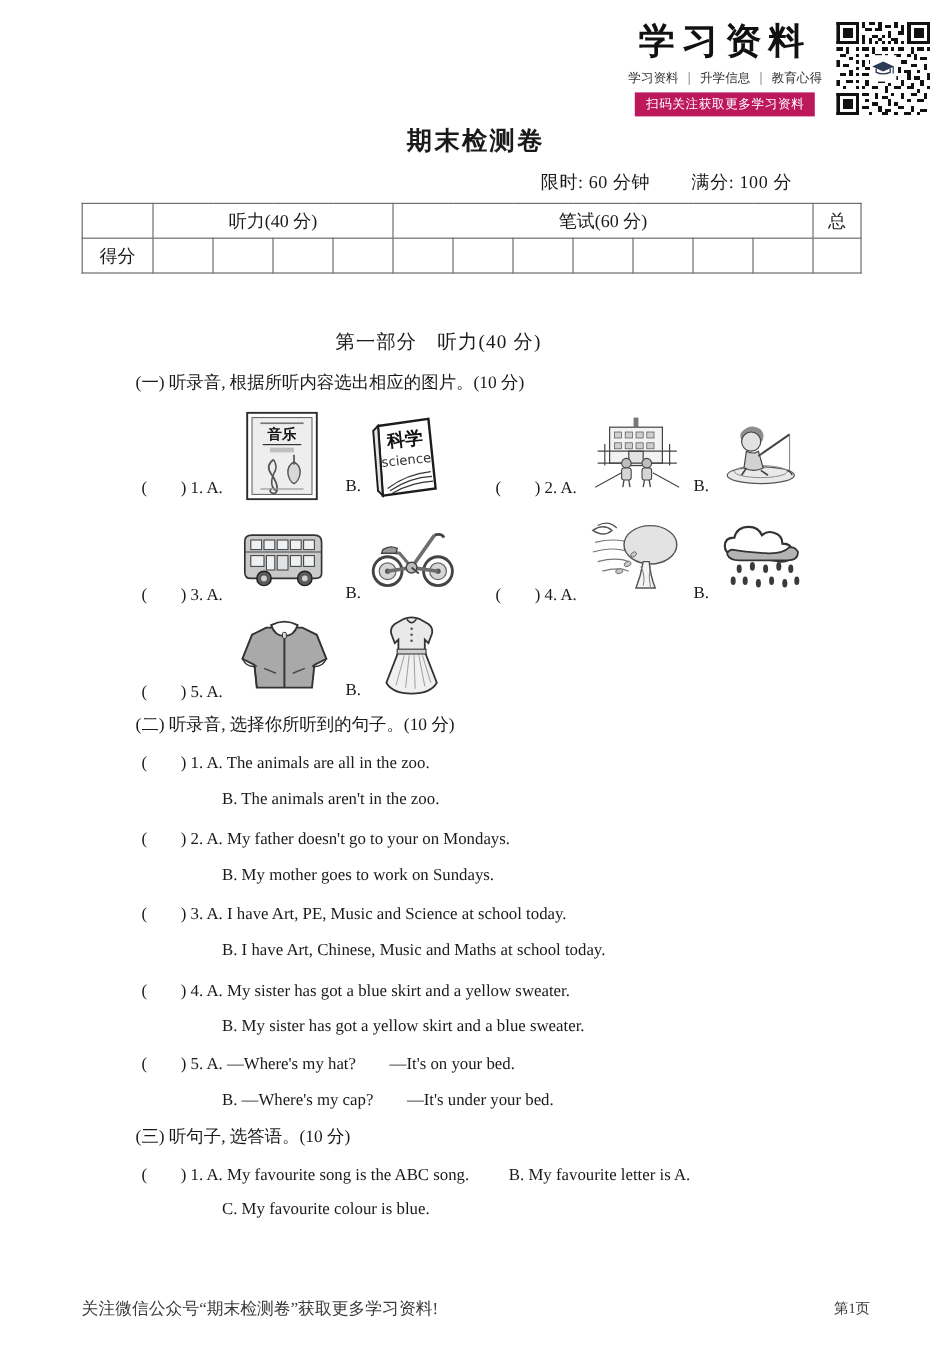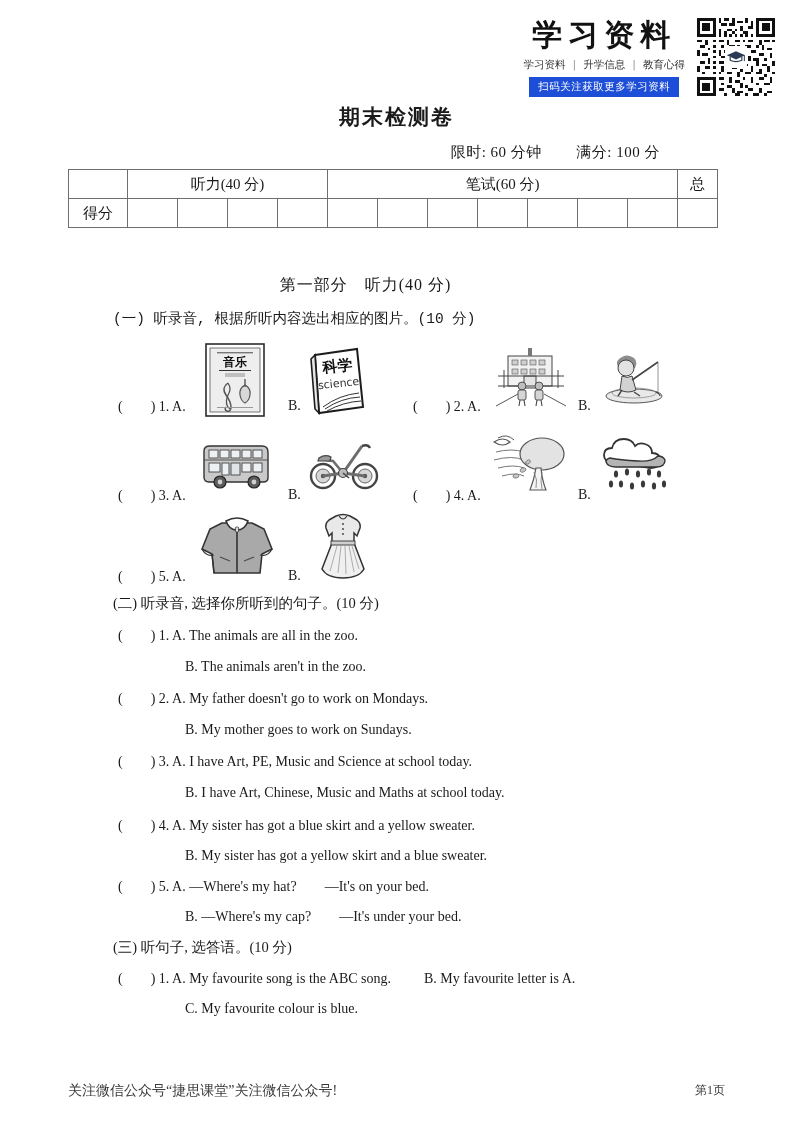--- a/index.html
+++ b/index.html
@@ -23,21 +23,21 @@
     font-size:30px; font-weight:bold; letter-spacing:6px;
     color:#111; line-height:1.15; white-space:nowrap;
   }
   .brand-sub{
     display:flex; align-items:center; gap:7px;
     font-family:"DejaVu Sans",sans-serif;
     font-size:10.5px; color:#333; margin-top:5px; white-space:nowrap;
   }
   .brand-sub .sep{ color:#999; font-size:11px; }
   .brand-banner{
-    margin-top:5px; background:#1d4ed8; color:#fff;
+    margin-top:5px; background:#be185d; color:#fff;
     font-family:"DejaVu Sans",sans-serif;
     font-size:10.5px; letter-spacing:.5px;
     padding:3px 9px; white-space:nowrap;
   }
   .qr-wrap{ width:78px; height:78px; position:relative; }
   .qr-wrap svg{ display:block; }
   .qr-logo{
     position:absolute; left:50%; top:50%;
     transform:translate(-50%,-50%);
     width:22px; height:22px; background:#fff;
@@ -302,21 +302,21 @@
     <td></td>
     <td></td>
     <td></td>
     <td></td>
   </tr>
 </tbody>
   </table>
 
 <div class="part-title" style="top:275px;">第一部分　听力(40 分)</div>
 
-<div class="q-head" style="top:309px;font-family:Liberation Mono, monospace;">(一) 听录音, 根据所听内容选出相应的图片。(10 分)</div>
+<div class="q-head" style="top:309px;">(一) 听录音, 根据所听内容选出相应的图片。(10 分)</div>
 
 <div class="q-line" style="left:118px; top:398px;">
   <span>(　　)</span>
   <span>1.</span>
   <span>A.</span>
 </div>
 <div class="pic-slot" style="left:205px; top:343px;">
   <svg class="art" width="60" height="74" viewBox="0 0 60 74">
     <rect x="1" y="1" width="58" height="72" fill="#fff" stroke="#2b2b2b" stroke-width="1.6"></rect>
     <rect x="5" y="5" width="50" height="64" fill="#eeeeee" stroke="#555" stroke-width="0.8"></rect>
@@ -552,21 +552,21 @@
 <div class="q-line" style="left:118px; top:627px;">
   <span>(　　)</span>
   <span>1.</span>
   <span>A. The animals are all in the zoo.</span>
 </div>
 <div class="q-line" style="left:185px; top:659px;">B. The animals aren't in the zoo.</div>
 
 <div class="q-line" style="left:118px; top:690px;">
   <span>(　　)</span>
   <span>2.</span>
-  <span>A. My father doesn't go to work on Mondays.</span>
+  <span>A. My father doesn't go to your on Mondays.</span>
 </div>
 <div class="q-line" style="left:185px; top:722px;">B. My mother goes to work on Sundays.</div>
 
 <div class="q-line" style="left:118px; top:753px;">
   <span>(　　)</span>
   <span>3.</span>
   <span>A. I have Art, PE, Music and Science at school today.</span>
 </div>
 <div class="q-line" style="left:185px; top:785px;">B. I have Art, Chinese, Music and Maths at school today.</div>
 
@@ -588,14 +588,14 @@
 
 <div class="q-line" style="left:118px; top:970px;">
   <span>(　　)</span>
   <span>1.</span>
   <span>A. My favourite song is the ABC song.</span>
   <span style="display:inline-block;width:26px;"></span>
   <span>B. My favourite letter is A.</span>
 </div>
 <div class="q-line" style="left:185px; top:1001px;">C. My favourite colour is blue.</div>
 
-<div class="footer-left">关注微信公众号“捷思课堂”关注微信公众号!</div>
+<div class="footer-left">关注微信公众号“期末检测卷”获取更多学习资料!</div>
 <div class="footer-right">第1页</div>
 
 </body></html>

